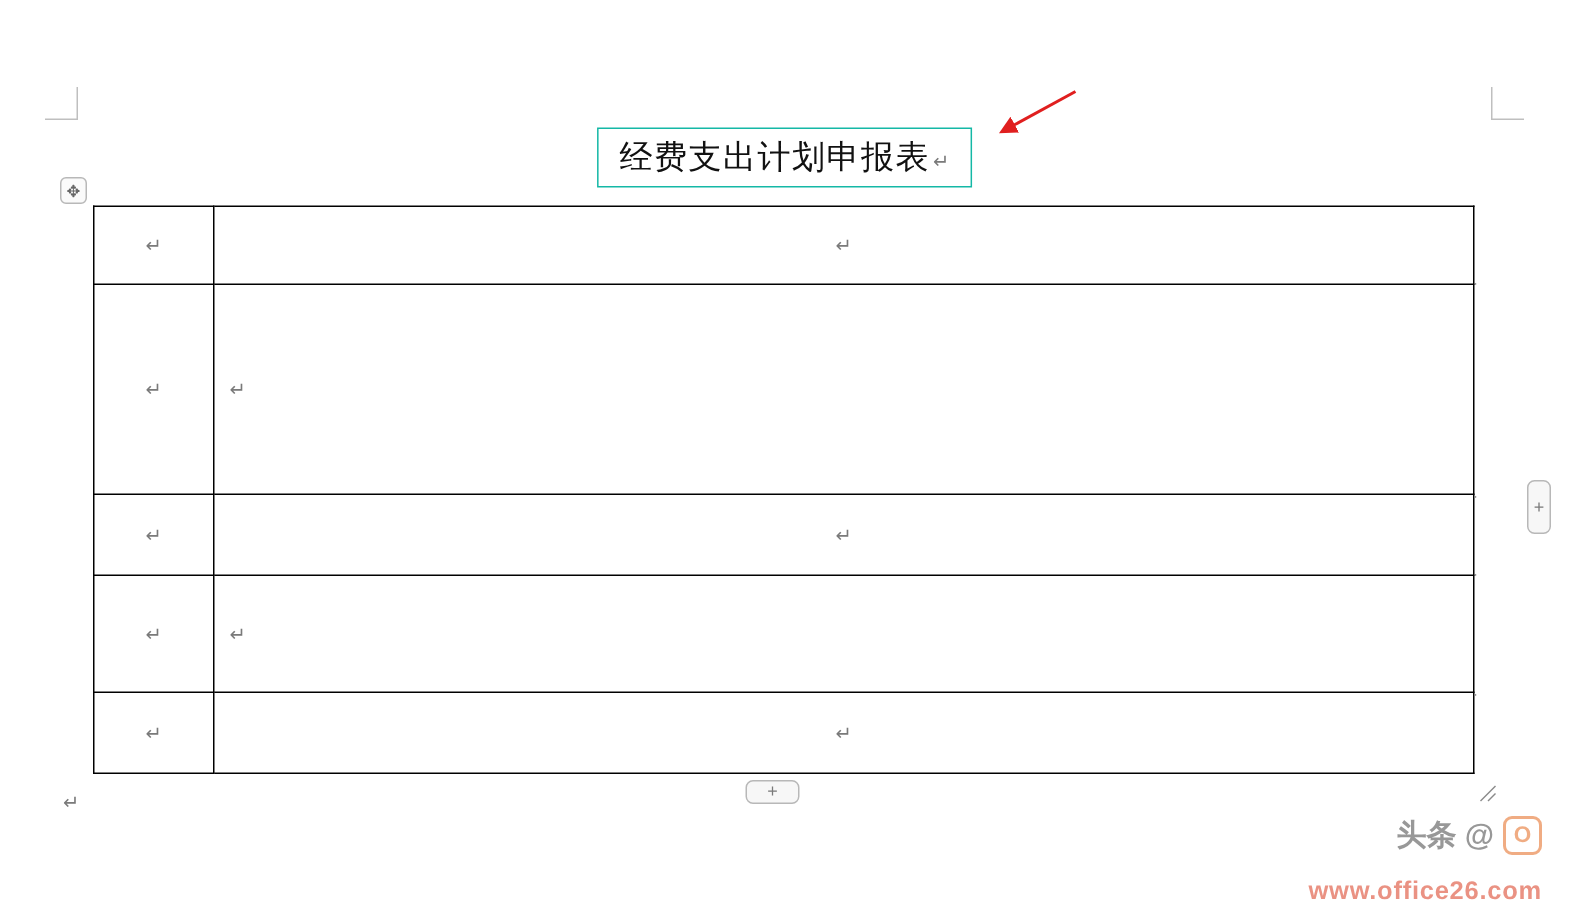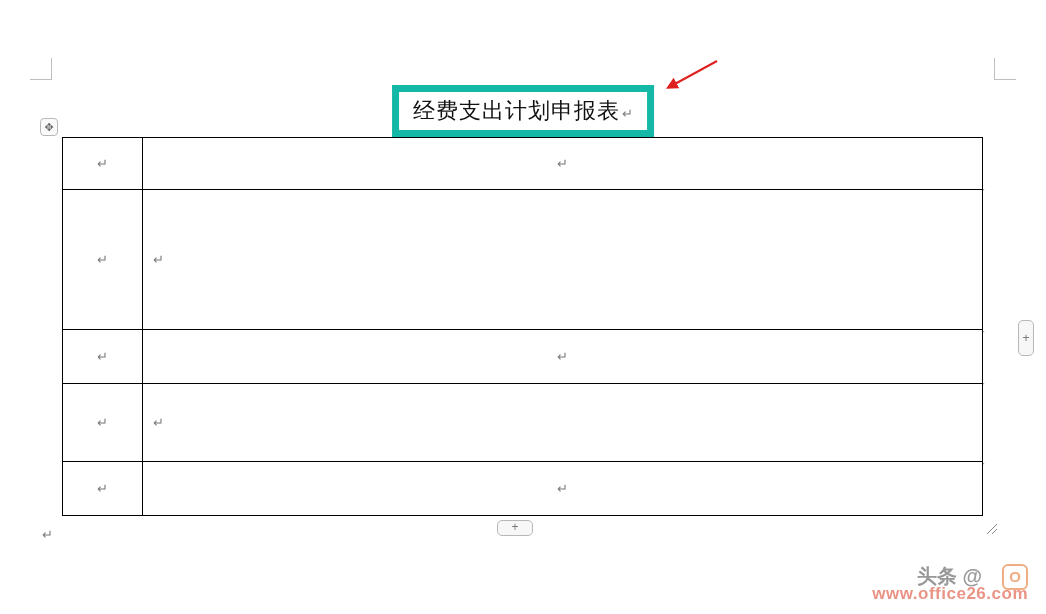--- a/index.html
+++ b/index.html
@@ -40,21 +40,21 @@
       border-right: 1px solid #bfbfbf;
       border-top: 1px solid #bfbfbf;
       transform: rotate(180deg);
     }
     
     .title-wrap {
       position: absolute;
       top: 85px;
       left: 50%;
       transform: translateX(-50%);
-      border: 7px solid #14b8a6;
+      border: 1px solid #14b8a6;
       padding: 4px 14px 4px 14px;
     }
     .title-text {
       font-size: 22px;
       color: #111;
       letter-spacing: 1px;
     }
     .title-cursor {
       font-size: 14px;
       color: #666;
@@ -173,26 +173,26 @@
     .ed3 { top: 378px; }
     .ed4 { top: 458px; }
     
     .wm-line1, .wm-line2 {
       position: absolute;
       right: 18px;
       font-weight: bold;
       opacity: 0.55;
     }
     .wm-line1 {
-      bottom: 24px;
+      bottom: 44px;
       font-size: 20px;
       color: #444;
       display: flex;
       align-items: center;
-      gap: 20px;
+      gap: 6px;
       text-align: right;
     }
     .wm-logo {
       width: 26px;
       height: 26px;
       border-radius: 6px;
       border: 2px solid #e46a1f;
       display: inline-flex;
       align-items: center;
       justify-content: center;

